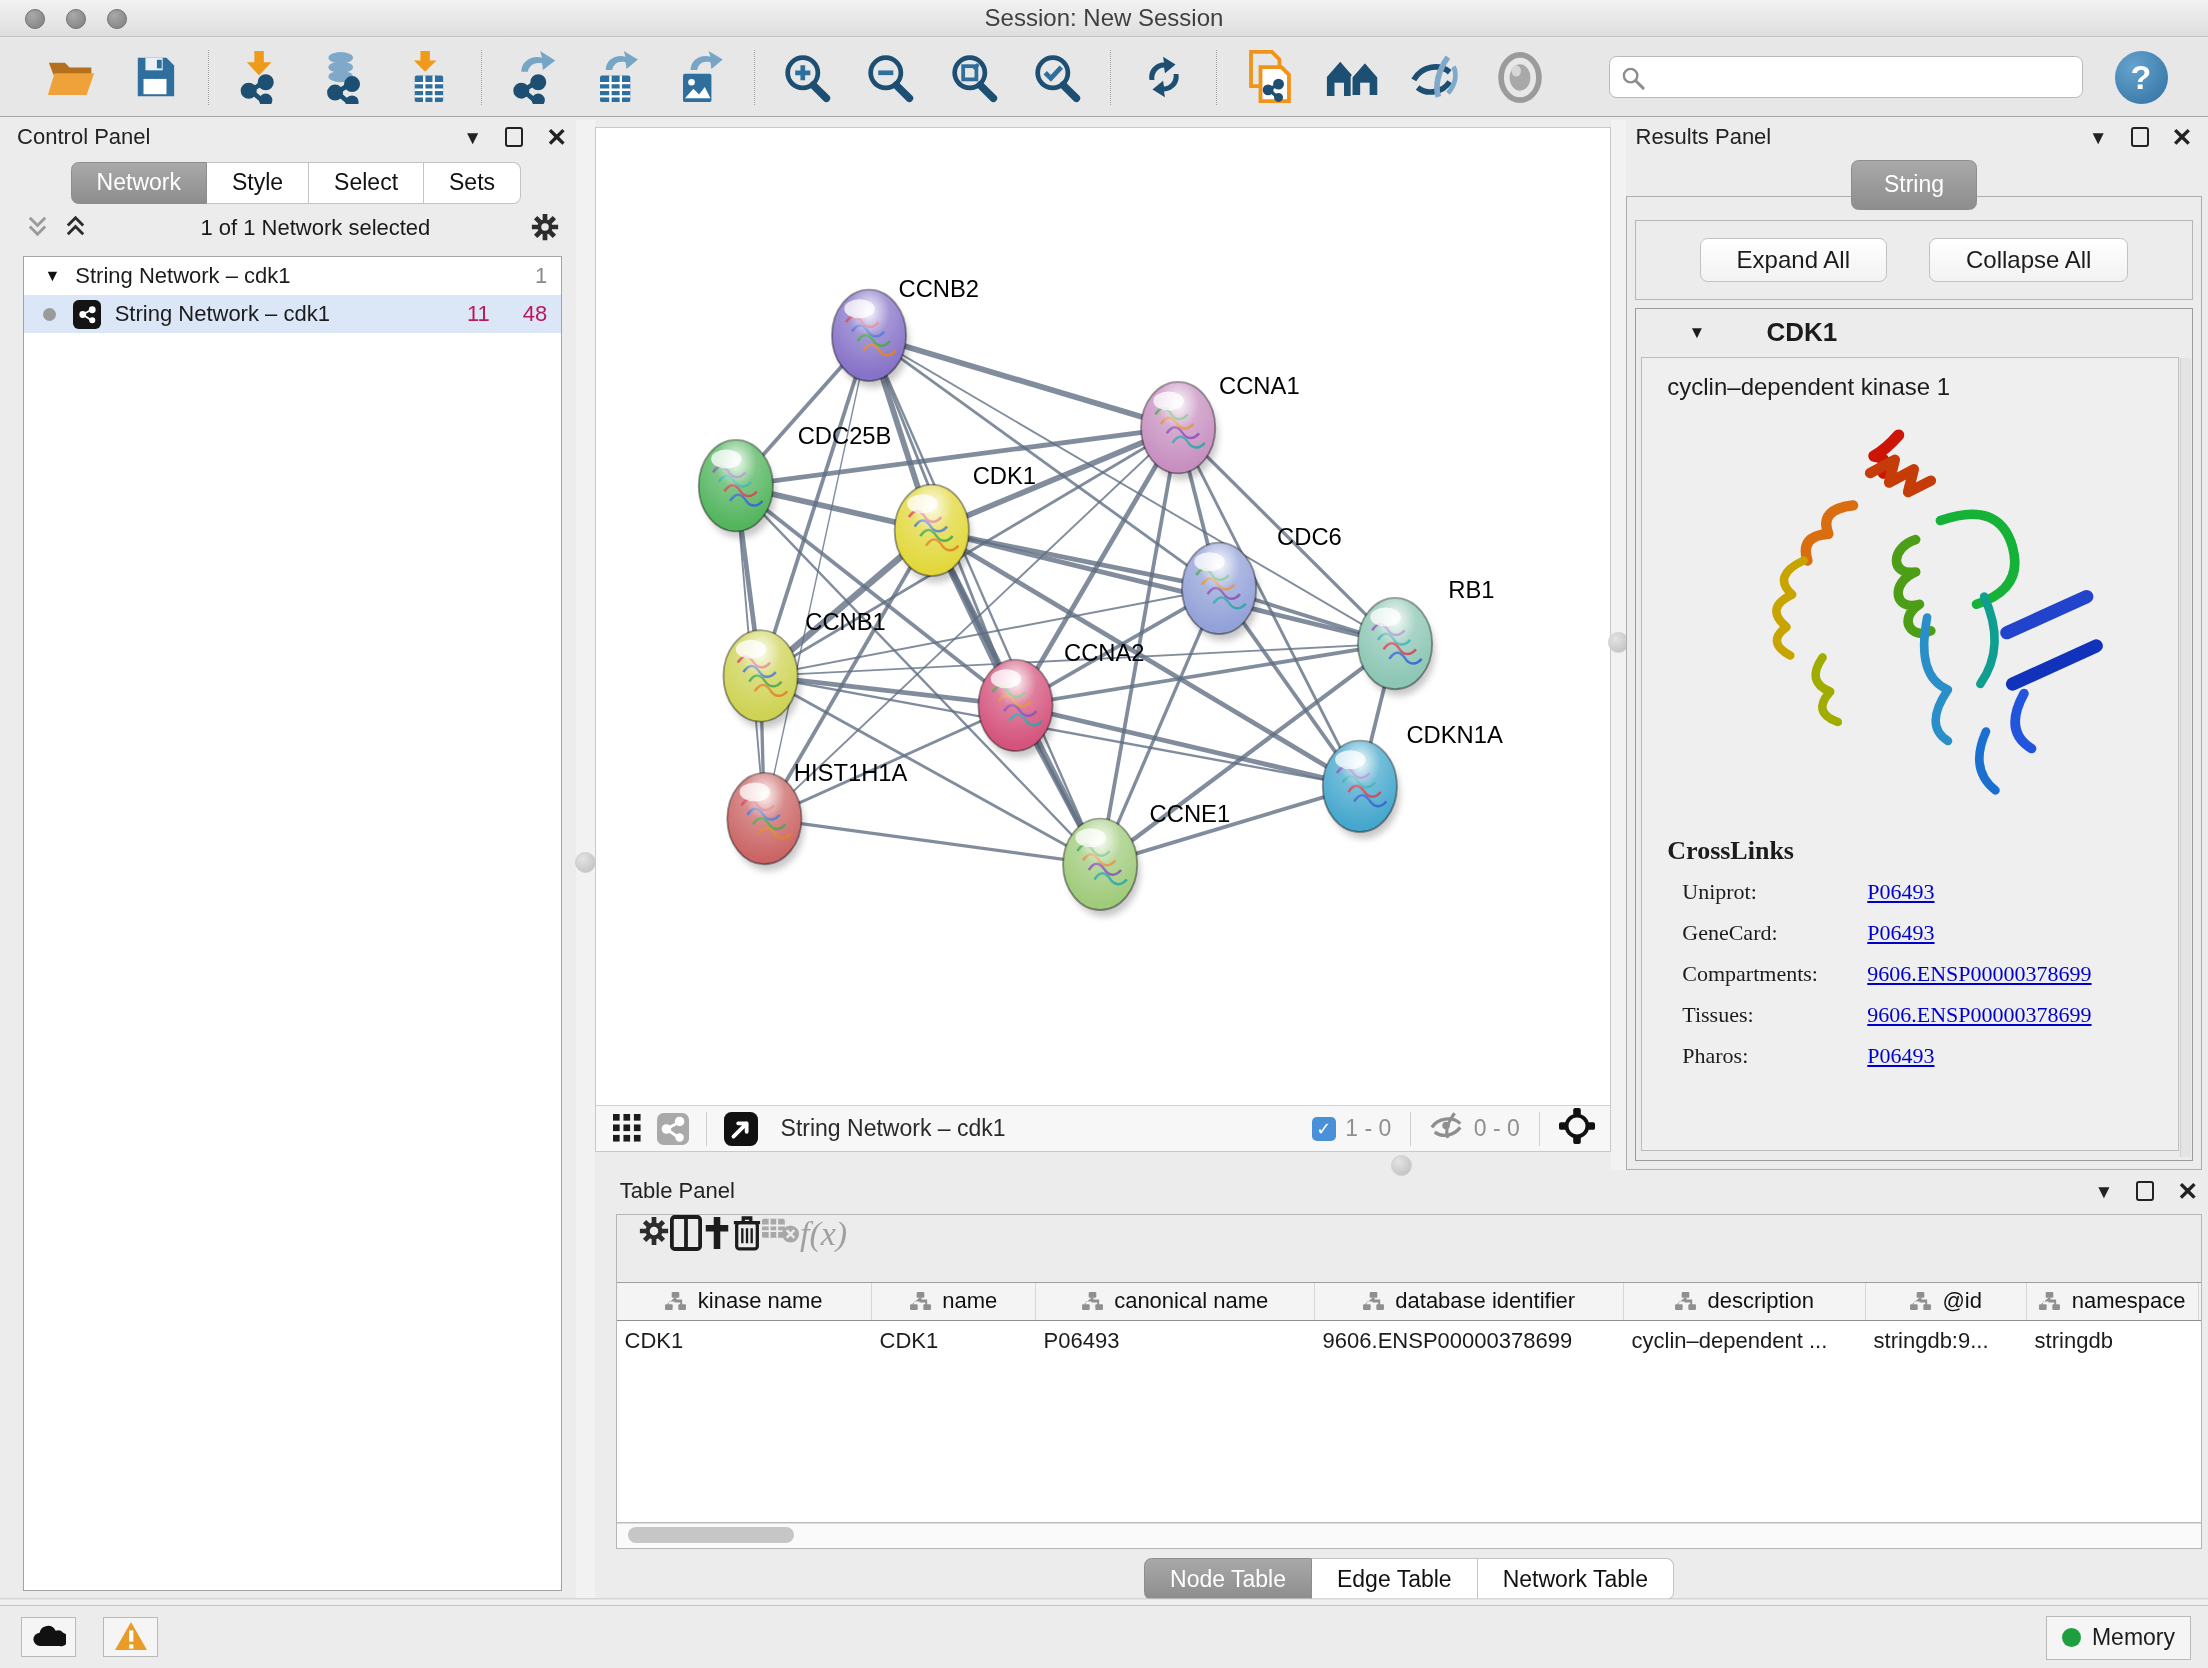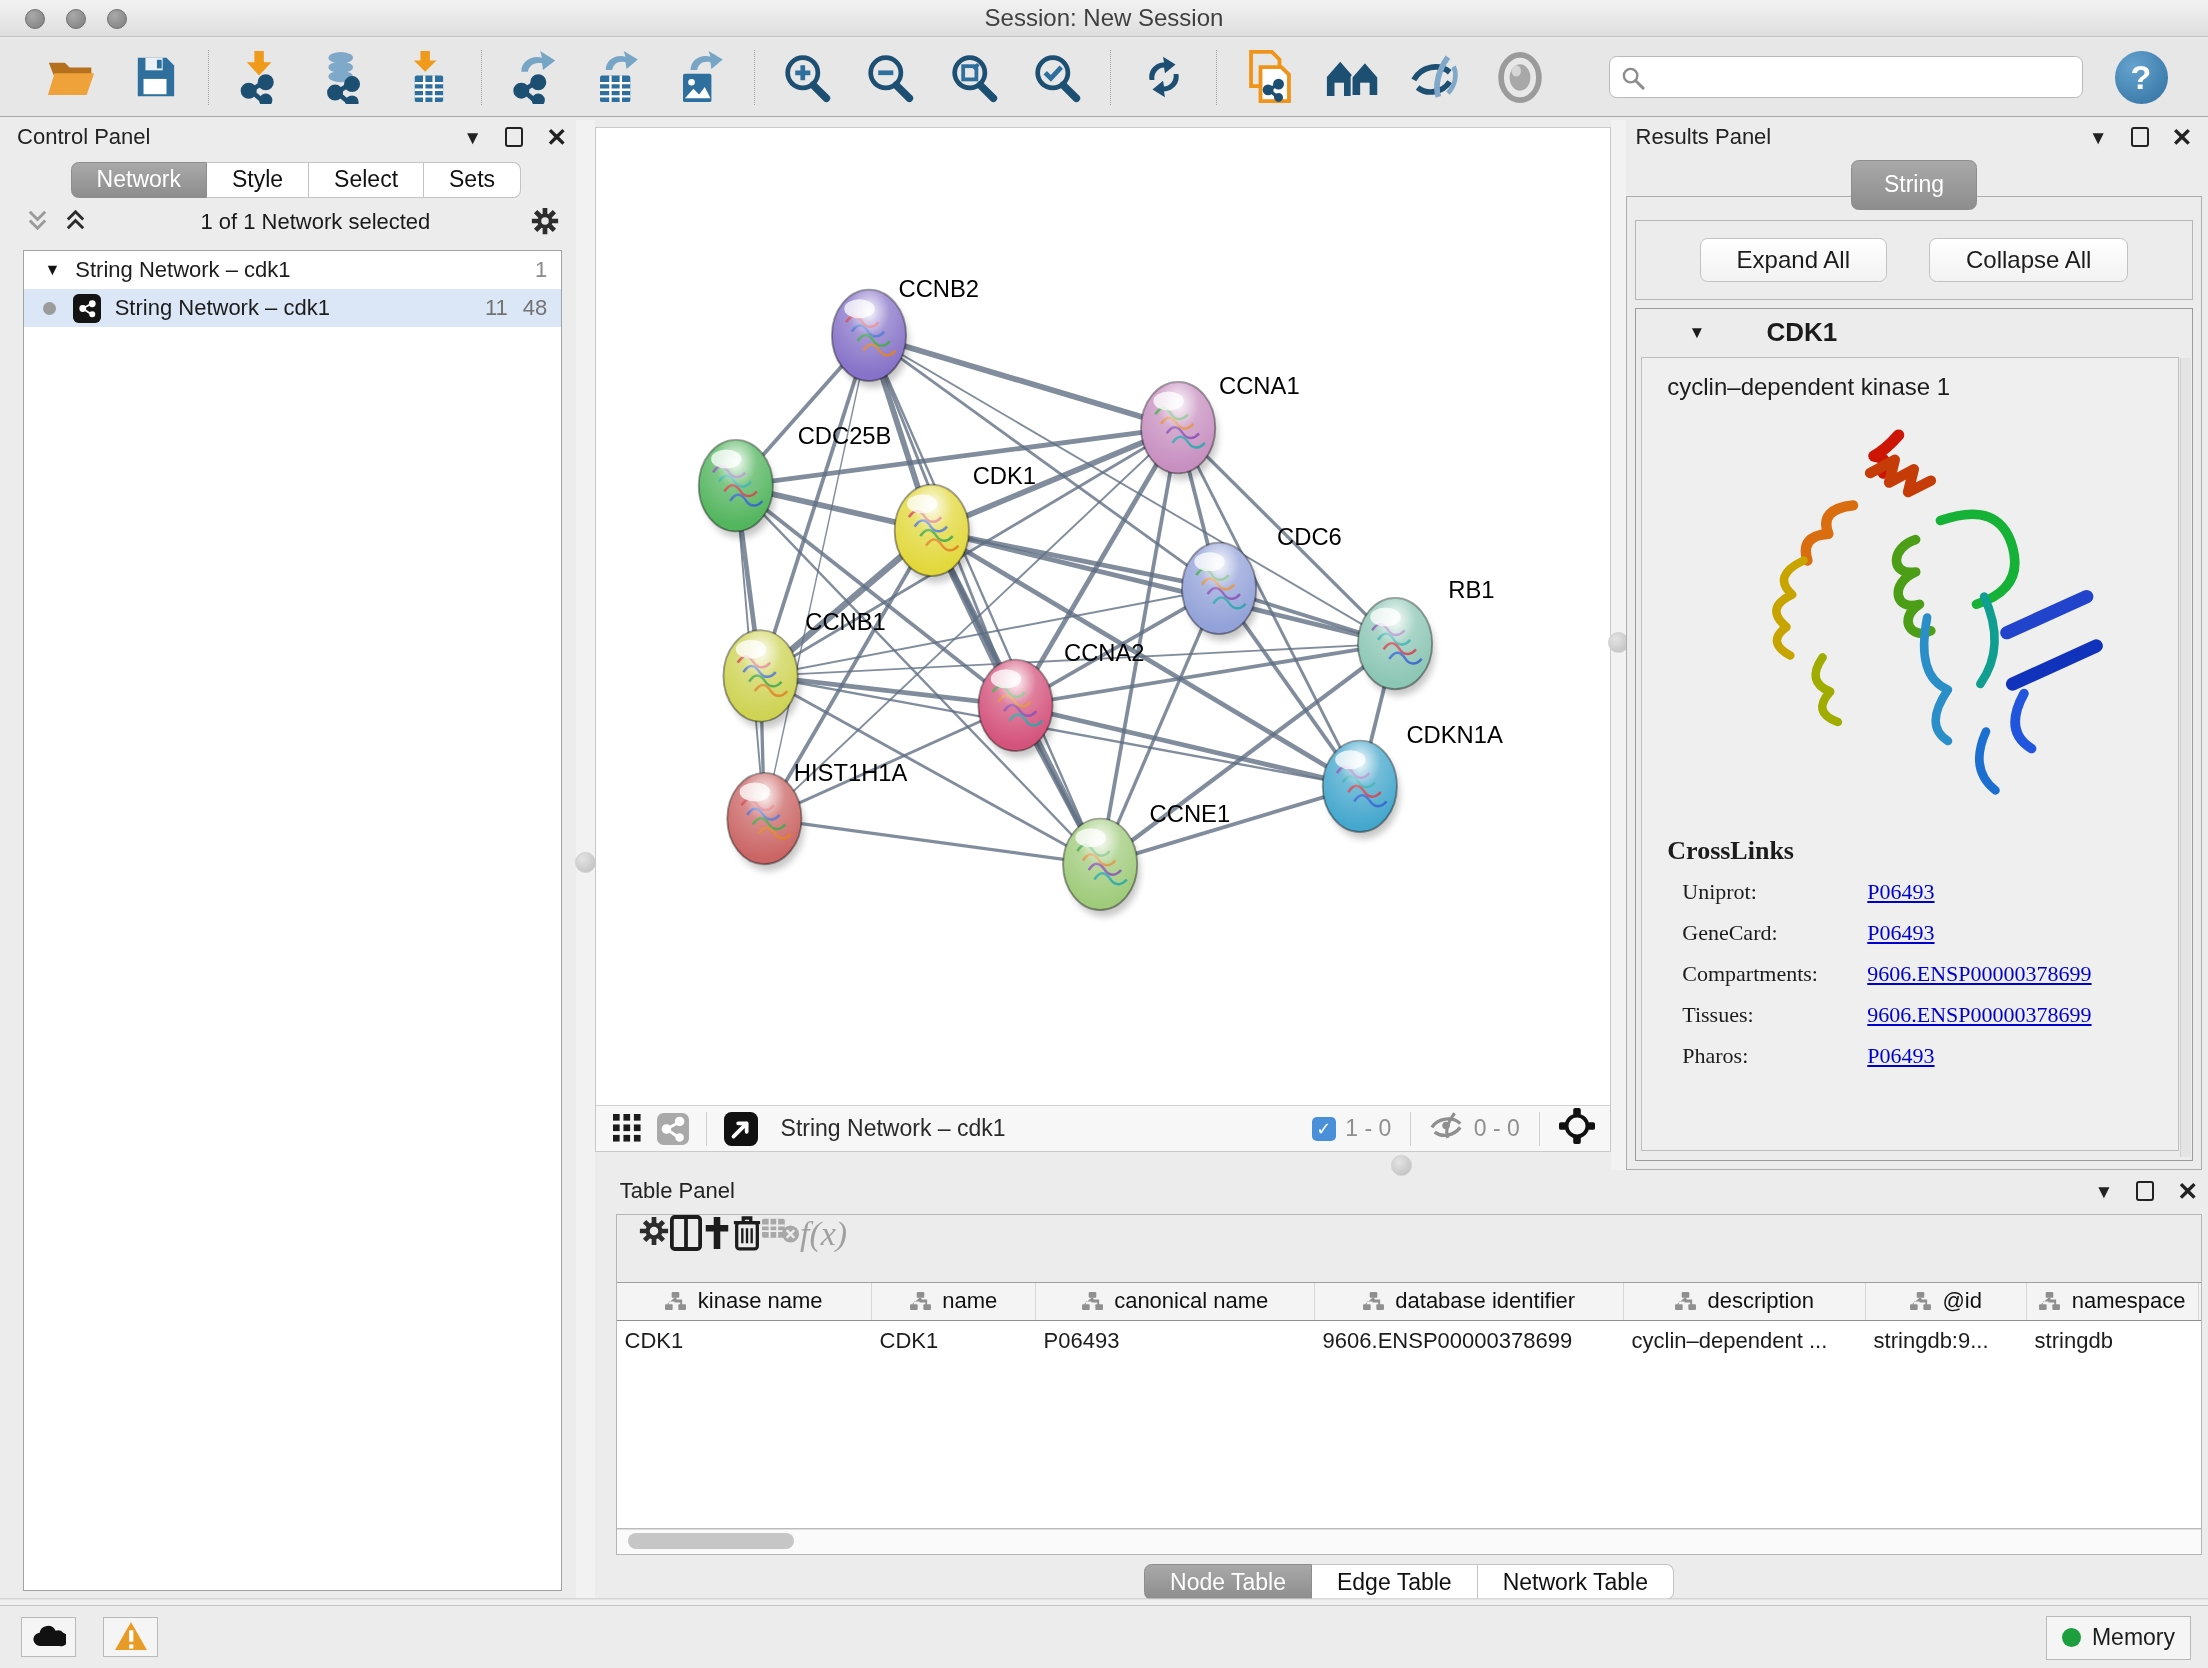--- a/index.html
+++ b/index.html
@@ -35,41 +35,41 @@
     font-size:34px;font-weight:bold;display:flex;align-items:center;justify-content:center;cursor:pointer;}
   
   .panel-head{display:flex;align-items:center;height:34px;padding:0 9.5px;}
   .panel-title{font-size:22px;color:#222;}
   .panel-ctrls{margin-left:auto;display:flex;align-items:center;gap:23px;color:#222;}
   .pc{font-size:19px;cursor:pointer;line-height:1;}
   .pc.box{width:18px;height:20px;border:2.4px solid #222;border-radius:2.9px;}
   .pc.x{font-size:25px;font-weight:bold;}
   
   .seg{display:flex;}
-  .seg .tab{height:36px;padding:0 25px;display:flex;align-items:center;justify-content:center;
+  .seg .tab{height:42px;padding:0 25px;display:flex;align-items:center;justify-content:center;
     background:#fff;border:1px solid #c4c4c4;border-left:none;font-size:23px;cursor:pointer;color:#111;}
   .seg .tab:first-child{border-left:1px solid #c4c4c4;border-radius:7.6px 0 0 7.6px;}
   .seg .tab:last-child{border-radius:0 7.6px 7.6px 0;}
   .seg .tab.active{background:linear-gradient(#a9a9a9,#8d8d8d);color:#fff;border-color:#8d8d8d;}
   
   #control-panel{position:absolute;left:7.6px;top:120px;width:569px;height:1480px;
     display:flex;flex-direction:column;}
   #cp-tabs{display:flex;justify-content:flex-start;padding-left:63px;margin-top:7.6px;}
   .cp-bar{display:flex;align-items:center;height:49px;padding:0 17px;}
   .cp-bar .status{flex:1;text-align:center;font-size:22px;color:#1a1a1a;}
   .chev{cursor:pointer;margin-right:13.3px;display:block;}
   #cp-tree{flex:1;margin:3.8px 15px 9.5px 15px;background:#fff;border:1px solid #a3a3a3;overflow:hidden;}
   .tree-row{display:flex;align-items:center;height:38px;font-size:22px;padding:0 13.3px;}
   .tree-row .count{margin-left:auto;color:#8a8a8a;}
   .tree-row.selected{background:#dbe6f6;}
   .tree-caret{font-size:16px;margin:0 15px 0 7.6px;color:#111;cursor:pointer;}
   .tree-dot{width:13.3px;height:13.3px;border-radius:50%;background:#9b9b9b;margin:0 17px 0 5.7px;}
   .tree-badge{width:28.5px;height:28.5px;border-radius:5.7px;background:#141414;display:flex;
     align-items:center;justify-content:center;margin-right:13.3px;}
-  .tree-counts{margin-left:auto;display:flex;gap:15px;color:#737373;}
+  .tree-counts{margin-left:auto;display:flex;gap:33px;color:#be185d;}
   
   #network-view{position:absolute;left:595px;top:127px;width:1016px;height:1025px;
     background:#fff;border:1px solid #c9c9c9;display:flex;flex-direction:column;}
   #net-canvas{flex:1;position:relative;}
   #net-svg{position:absolute;inset:0;}
   #net-toolbar{height:46px;border-top:1px solid #d2d2d2;background:#f7f7f7;
     display:flex;align-items:center;padding:0 9.5px;}
   .nt-btn{margin:0 7.6px;display:flex;align-items:center;justify-content:center;cursor:pointer;}
   .nt-sep{width:0;height:34px;border-left:1px solid #d0d0d0;margin:0 9.5px;}
   #net-title{font-size:23px;color:#2a2a2a;margin-left:15px;}

